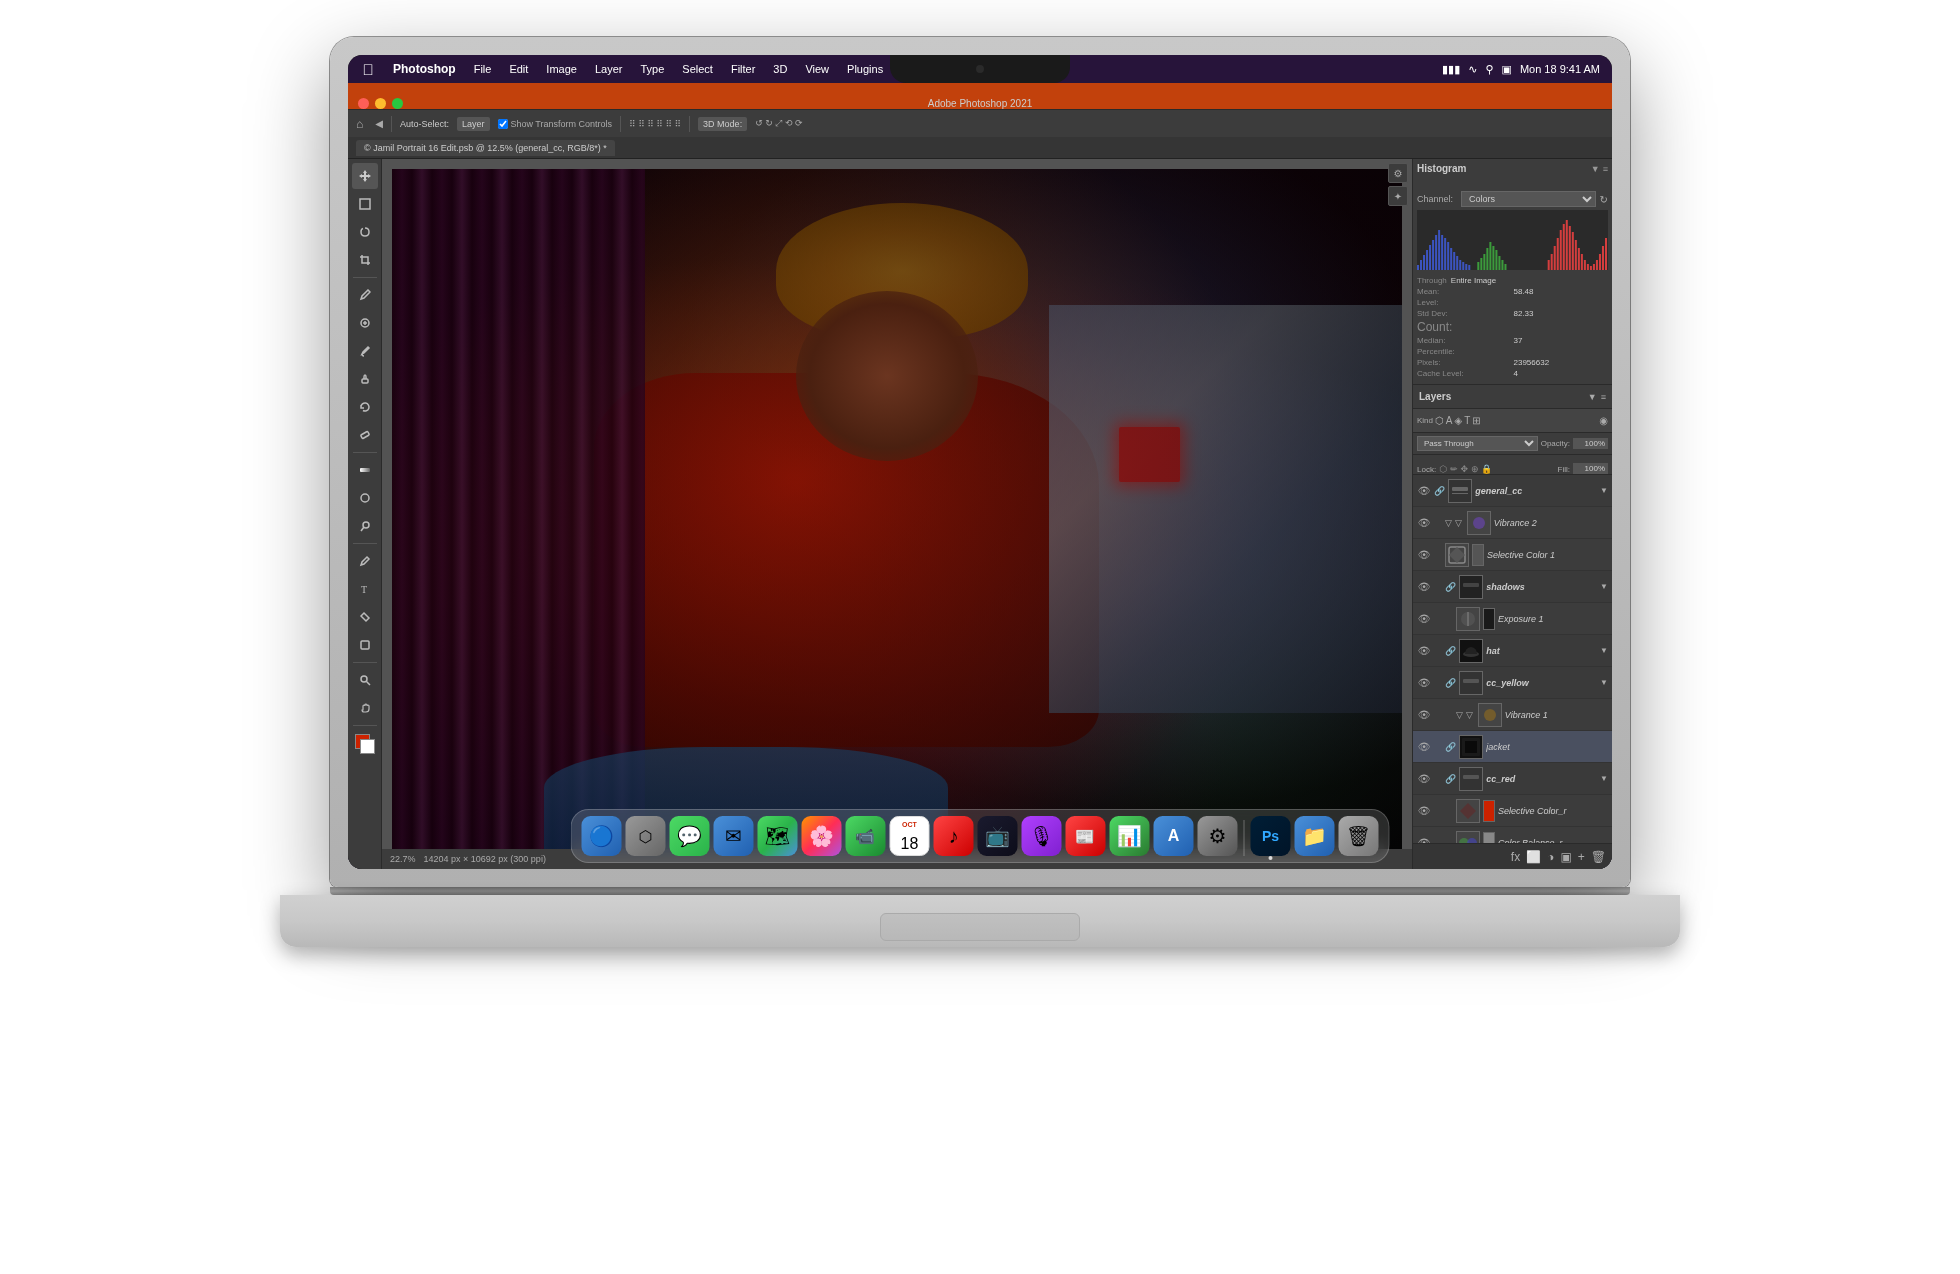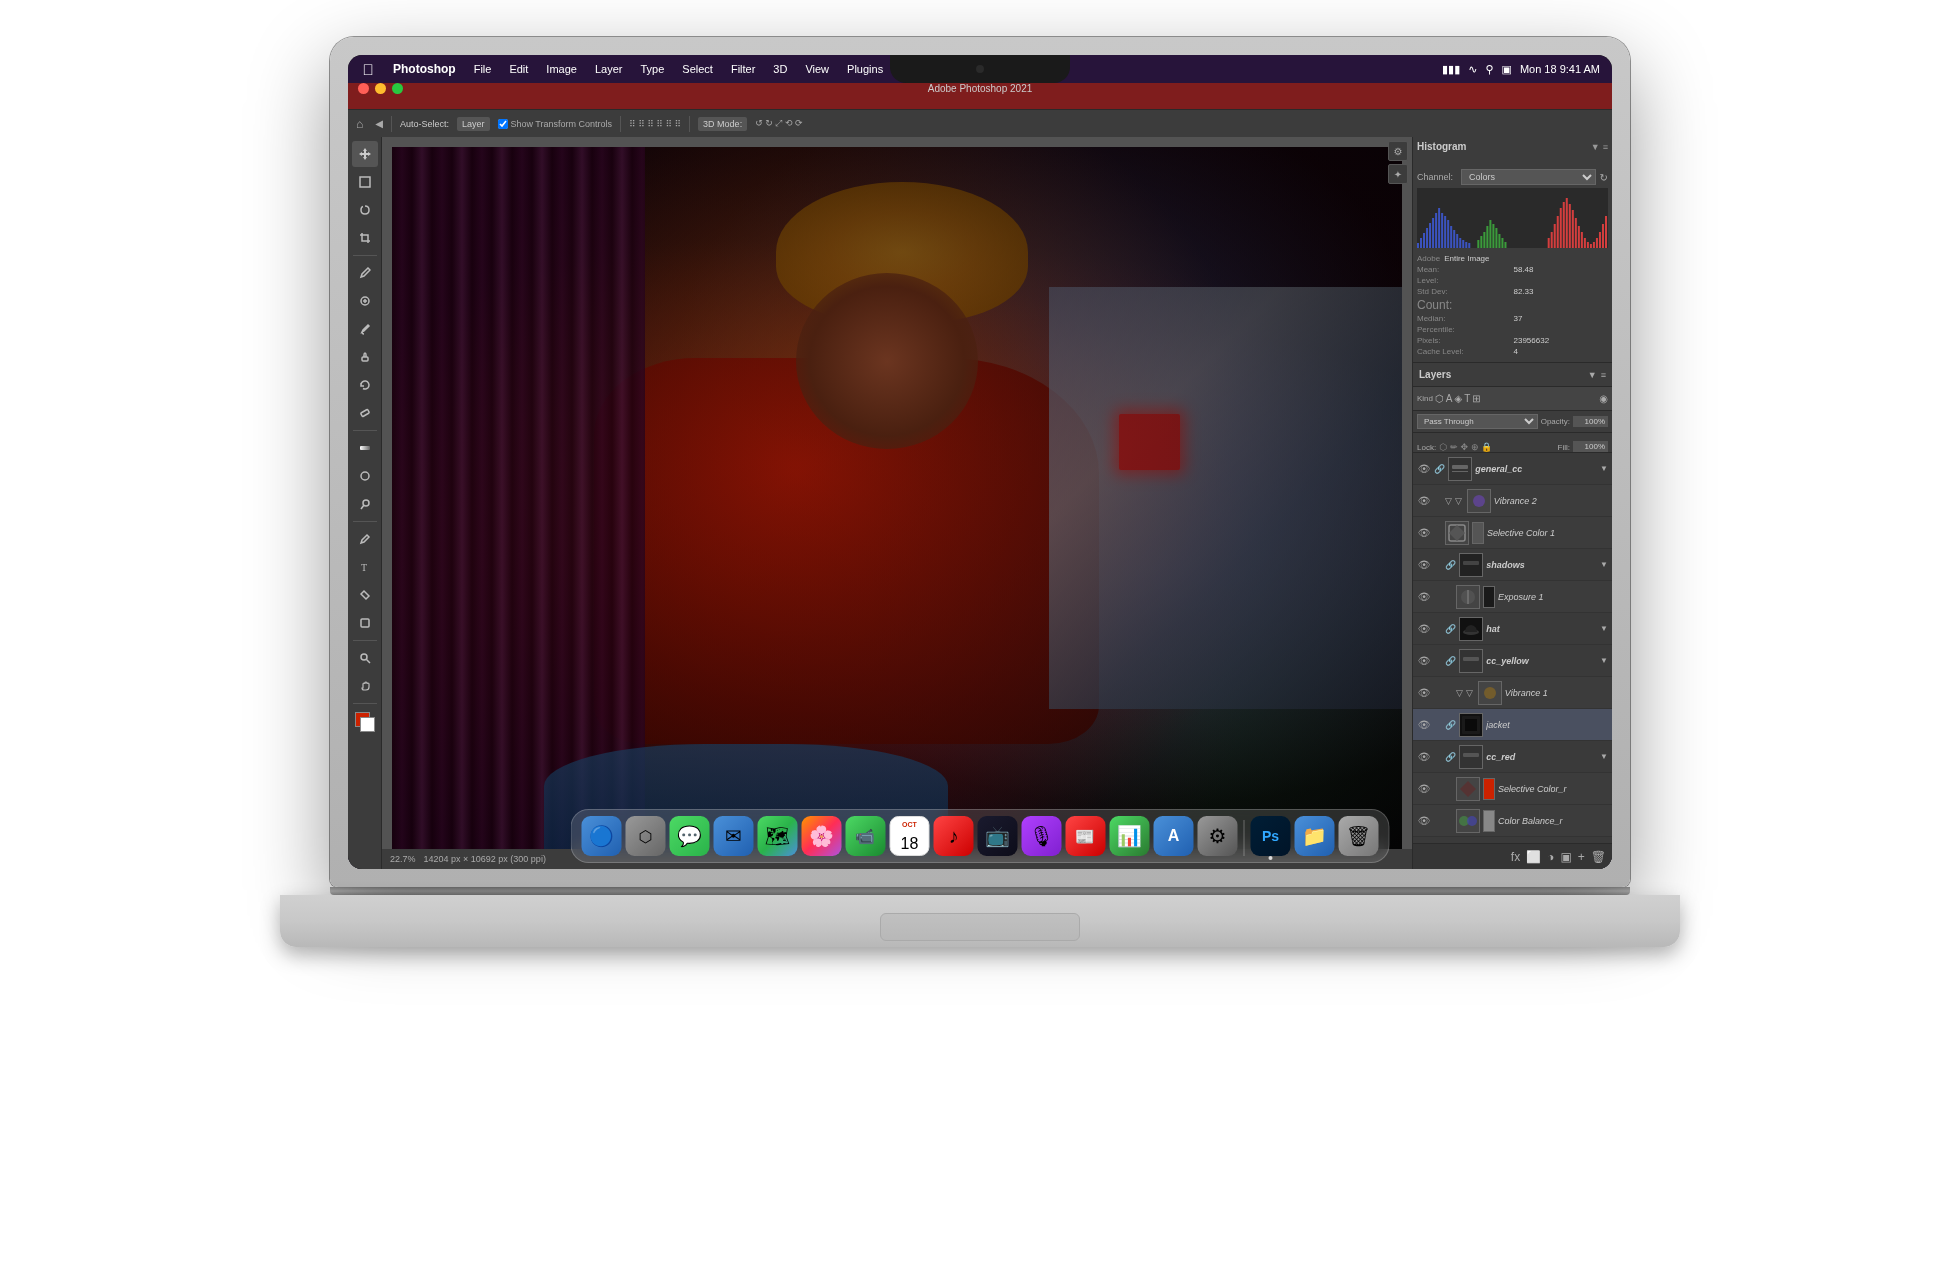--- a/index.html
+++ b/index.html
@@ -146,23 +146,23 @@
       right: 0;
       bottom: 0;
       display: flex;
       flex-direction: column;
       background: #2b2b2b;
     }
 
     
     .ps-titlebar {
       height: 26px;
-      background: #7f1d1d;
-      display: flex;
-      align-items: flex-start;
+      background: #c2410c;
+      display: flex;
+      align-items: flex-end;
       padding: 0 10px;
       flex-shrink: 0;
       position: relative;
     }
     .window-controls {
       display: flex;
       gap: 6px;
       align-items: center;
     }
     .wc-btn {
@@ -817,20 +817,25 @@
               <input type="checkbox" checked="" style="width: 10px; height: 10px;">
               <span>Show Transform Controls</span>
             </label>
             <div class="ps-toolbar-separator"></div>
             <span style="color:#aaa;font-size:9px;">⠿ ⠿ ⠿ ⠿ ⠿ ⠿</span>
             <div class="ps-toolbar-separator"></div>
             <button class="ps-toolbar-btn">3D Mode:</button>
             <span style="color:#aaa;font-size:9px;">↺ ↻ ⤢ ⟲ ⟳</span>
           </div>
 
+          <div class="ps-tabbar">
+            <div class="ps-tab">
+              <span>© Jamil Portrait 16 Edit.psb @ 12.5% (general_cc, RGB/8*) *</span>
+            </div>
+          </div>
 
           <div class="ps-main">
 
             <div class="ps-tools">
 
               <div class="ps-tool-icon active" title="Move Tool">
                 <svg width="14" height="14" viewBox="0 0 14 14" fill="#ccc">
                     <path d="M7 1 L9 4 L8 4 L8 6 L10 6 L10 5 L13 7 L10 9 L10 8 L8 8 L8 10 L9 10 L7 13 L5 10 L6 10 L6 8 L4 8 L4 9 L1 7 L4 5 L4 6 L6 6 L6 4 L5 4 Z"></path>
                   </svg>
               </div>
@@ -1064,21 +1069,21 @@
                       <rect x="178" y="50" width="2" height="10" fill="#ff4444"></rect>
                       <rect x="181" y="44" width="2" height="16" fill="#ff4444"></rect>
                       <rect x="184" y="36" width="2" height="24" fill="#ff4444"></rect>
                       <rect x="187" y="28" width="2" height="32" fill="#ff4444"></rect>
                     </g>
                   </svg>
                 </div>
 
                 <div style="display:grid;grid-template-columns:1fr 1fr;gap:2px;padding:2px 0;">
                   <div style="grid-column:1/-1;display:flex;gap:4px;align-items:center;">
-                    <span style="color:#888;font-size:8px;">Adobe</span>
+                    <span style="color:#888;font-size:8px;">Through</span>
                     <span style="color:#ccc;font-size:8px;">Entire Image</span>
                   </div>
                   <span style="color:#888;font-size:8px;">Mean:</span>
                   <span style="color:#ccc;font-size:8px;">58.48</span>
                   <span style="color:#888;font-size:8px;">Level:</span>
                   <span style="color:#ccc;font-size:8px;"></span>
                   <span style="color:#888;font-size:8px;">Std Dev:</span>
                   <span style="color:#ccc;font-size:8px;">82.33</span>
                   <span style="color:#888;font-size:12px;">Count:</span>
                   <span style="color:#ccc;font-size:8px;"></span>

